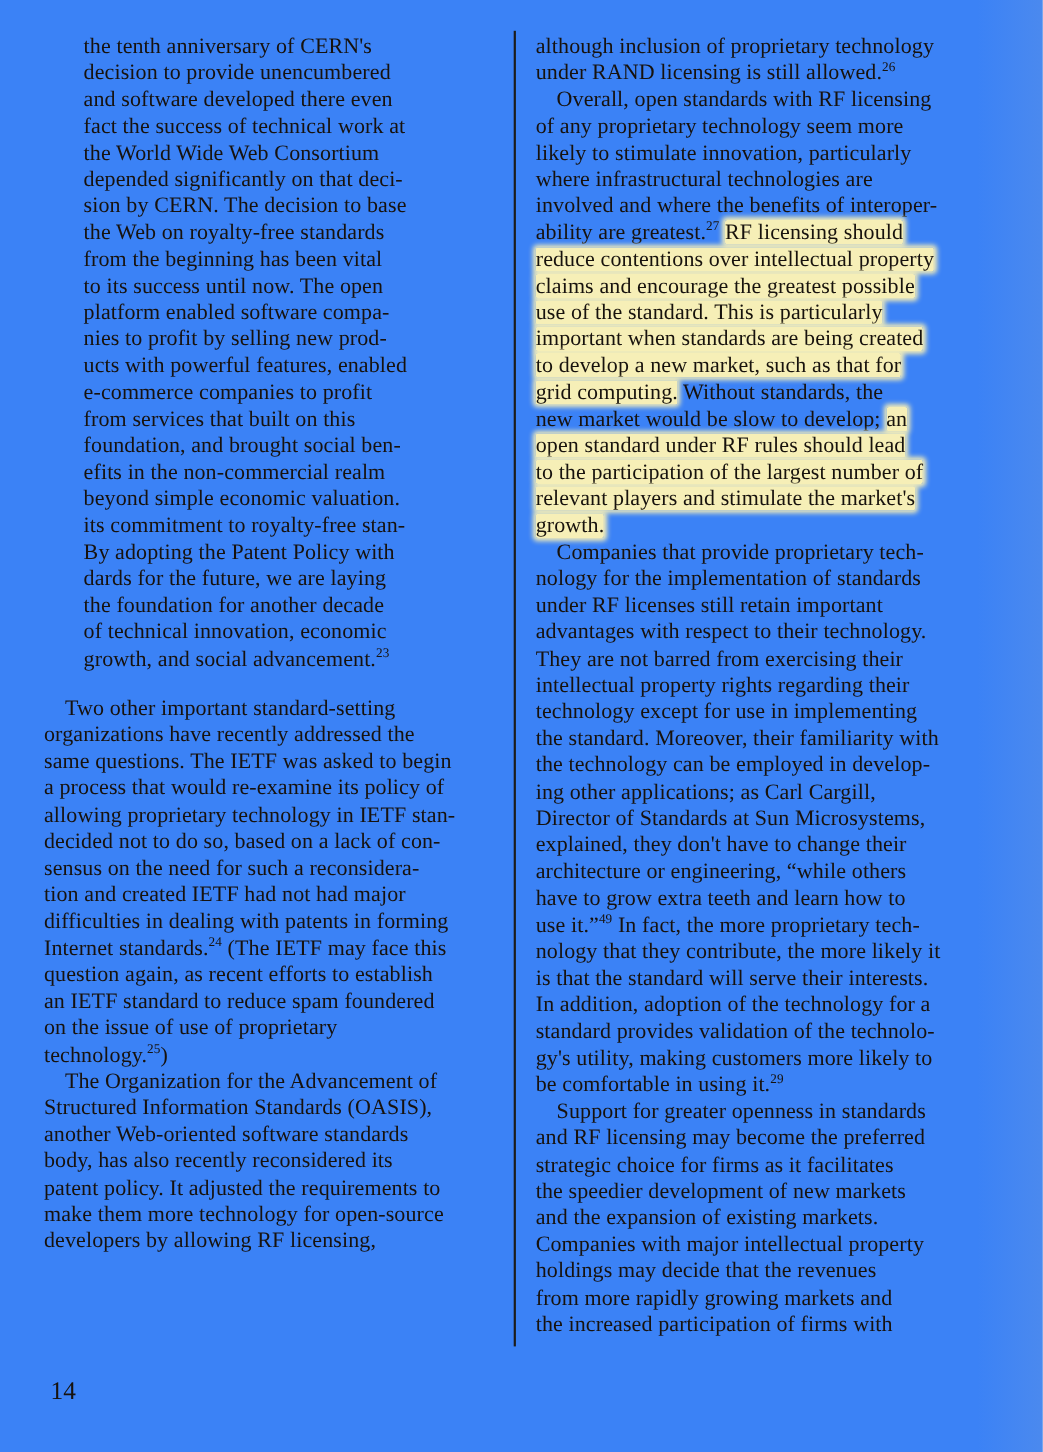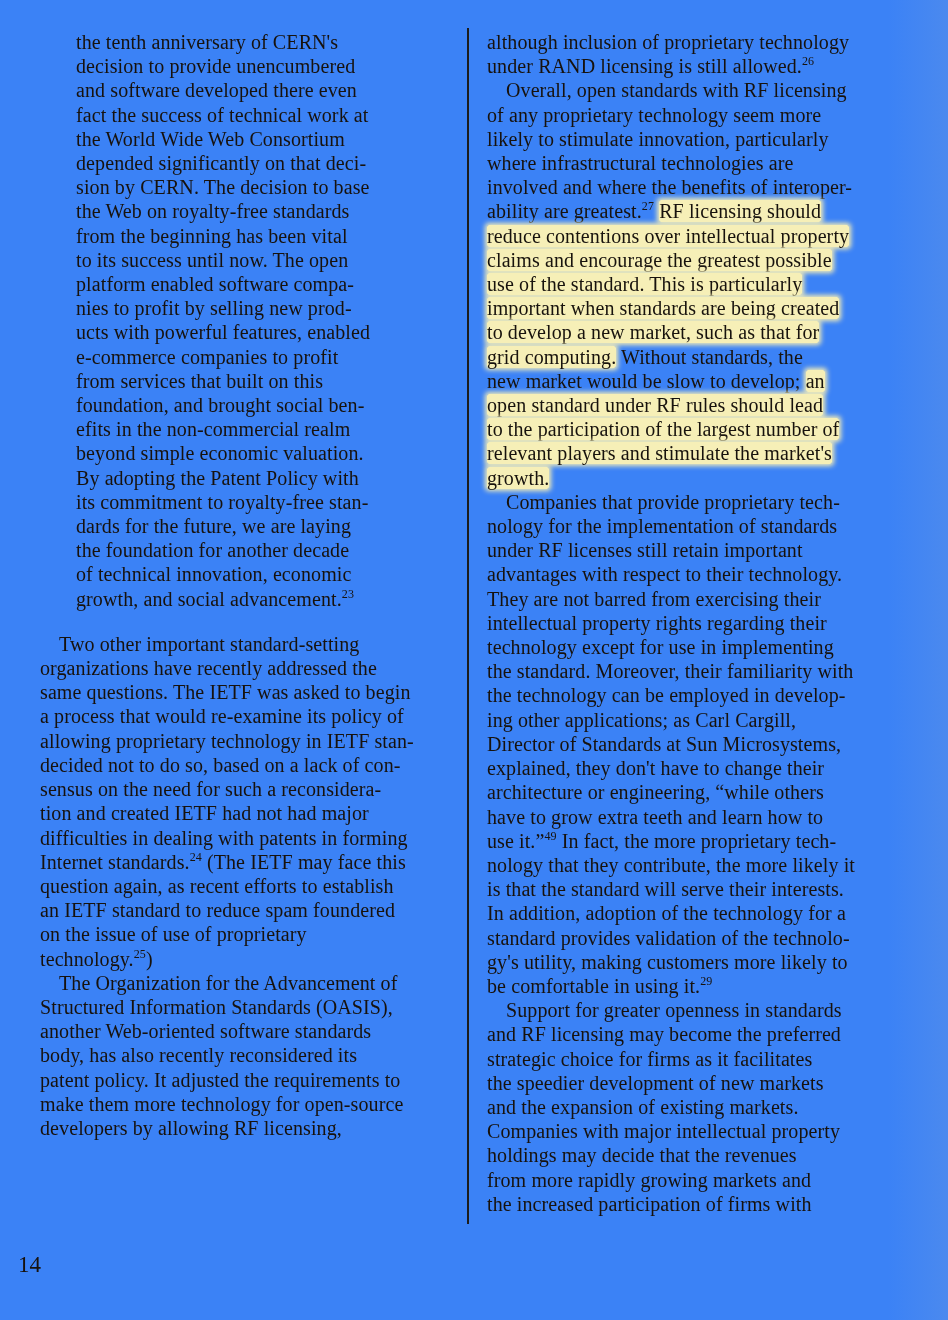--- a/index.html
+++ b/index.html
@@ -39,21 +39,21 @@
   .divider {
     position: absolute;
     left: 467px;
     top: 28px;
     width: 2px;
     height: 1196px;
     background: #1c1c1c;
   }
   .page-number {
     position: absolute;
-    left: 18px;
+    left: 46px;
     top: 1252px;
     font-size: 23px;
   }
   
   .scan-smudge {
     position: absolute;
     right: 0; top: 0;
     width: 60px; height: 100%;
     background: linear-gradient(to left, rgba(190,190,185,0.12), rgba(255,255,255,0));
     pointer-events: none;
@@ -76,22 +76,22 @@
         <div class="line"><span>from the beginning has been vital</span></div>
         <div class="line"><span>to its success until now. The open</span></div>
         <div class="line"><span>platform enabled software compa-</span></div>
         <div class="line"><span>nies to profit by selling new prod-</span></div>
         <div class="line"><span>ucts with powerful features, enabled</span></div>
         <div class="line"><span>e-commerce companies to profit</span></div>
         <div class="line"><span>from services that built on this</span></div>
         <div class="line"><span>foundation, and brought social ben-</span></div>
         <div class="line"><span>efits in the non-commercial realm</span></div>
         <div class="line"><span>beyond simple economic valuation.</span></div>
+        <div class="line"><span>its commitment to royalty-free stan-</span></div>
         <div class="line"><span>By adopting the Patent Policy with</span></div>
-        <div class="line"><span>its commitment to royalty-free stan-</span></div>
         <div class="line"><span>dards for the future, we are laying</span></div>
         <div class="line"><span>the foundation for another decade</span></div>
         <div class="line"><span>of technical innovation, economic</span></div>
         <div class="line"><span>growth, and social advancement.</span><sup>23</sup></div>
       </div>
       <div class="block paragraph">
         <div class="line first-indent"><span>Two other important standard-setting</span></div>
         <div class="line"><span>organizations have recently addressed the</span></div>
         <div class="line"><span>same questions. The IETF was asked to begin</span></div>
         <div class="line"><span>a process that would re-examine its policy of</span></div>

